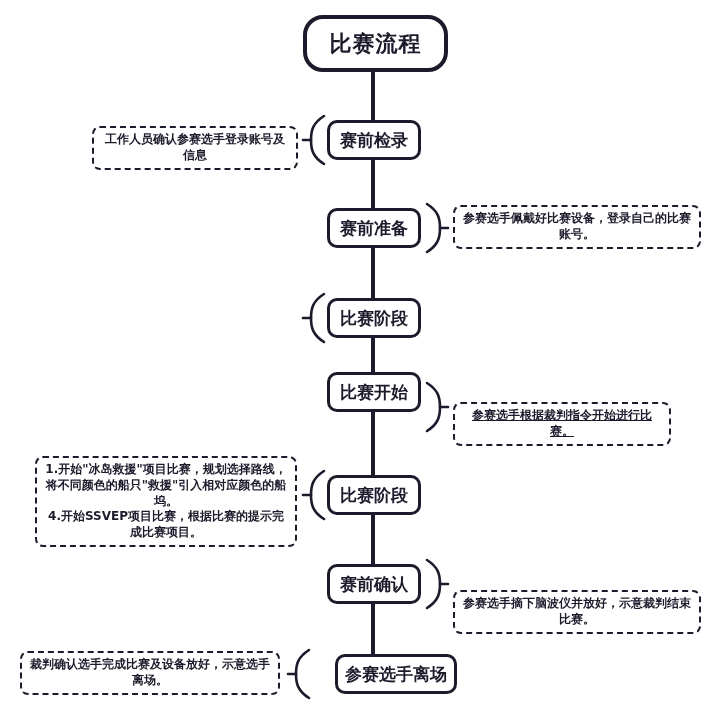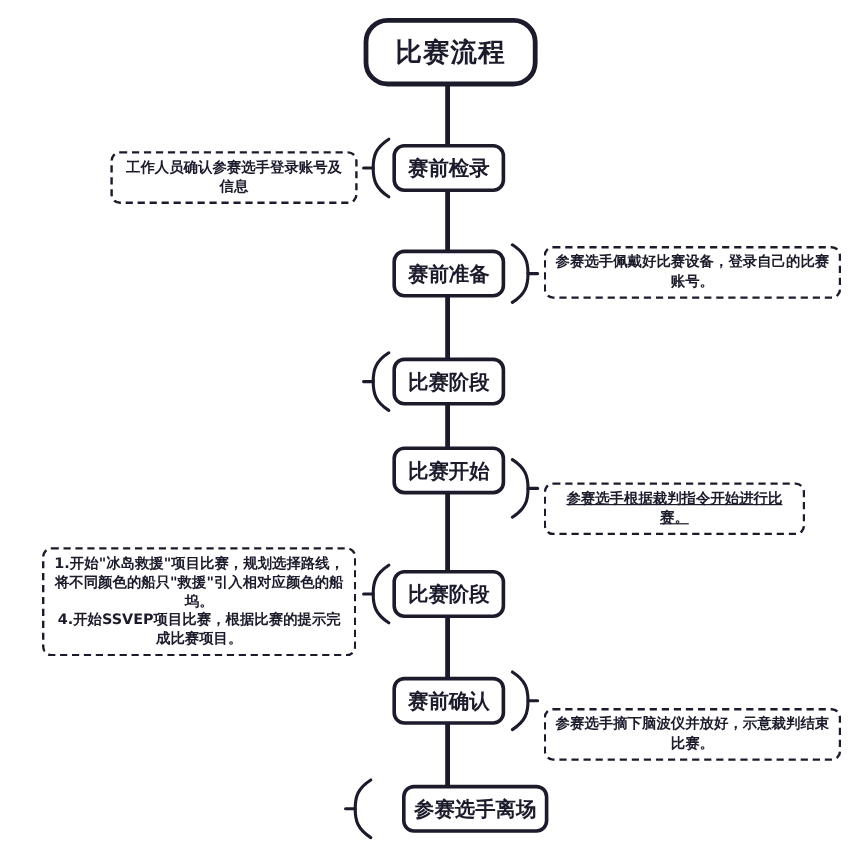--- a/index.html
+++ b/index.html
@@ -98,20 +98,23 @@
     <span>赛前确认</span>
   </div>
   <svg class="bracket" style="left:424px;top:558px;" viewBox="0 0 26 52">
     <path d="M3,2 C14,9 16,16 16,26 C16,36 14,43 3,50" fill="none" stroke="#1b1b2b" stroke-width="2.6" stroke-linecap="round"></path>
     <path d="M16,26 L24,26" fill="none" stroke="#1b1b2b" stroke-width="2.6" stroke-linecap="round"></path>
   </svg>
   <div class="note-box" style="left:453px;top:590px;width:248px;min-height:44px;">
     <span>参赛选手摘下脑波仪并放好，示意裁判结束比赛。</span>
   </div>
 
+  <div class="note-box" style="left:20px;top:651px;width:260px;min-height:44px;">
+    <span>裁判确认选手完成比赛及设备放好，示意选手离场。</span>
+  </div>
   <svg class="bracket" style="left:286px;top:648px;" viewBox="0 0 26 52">
     <path d="M23,2 C12,9 10,16 10,26 C10,36 12,43 23,50" fill="none" stroke="#1b1b2b" stroke-width="2.6" stroke-linecap="round"></path>
     <path d="M10,26 L2,26" fill="none" stroke="#1b1b2b" stroke-width="2.6" stroke-linecap="round"></path>
   </svg>
   <div class="step-box wide" style="top:654px;margin-left:23px;">
     <span>参赛选手离场</span>
   </div>
 
 </div>
 

